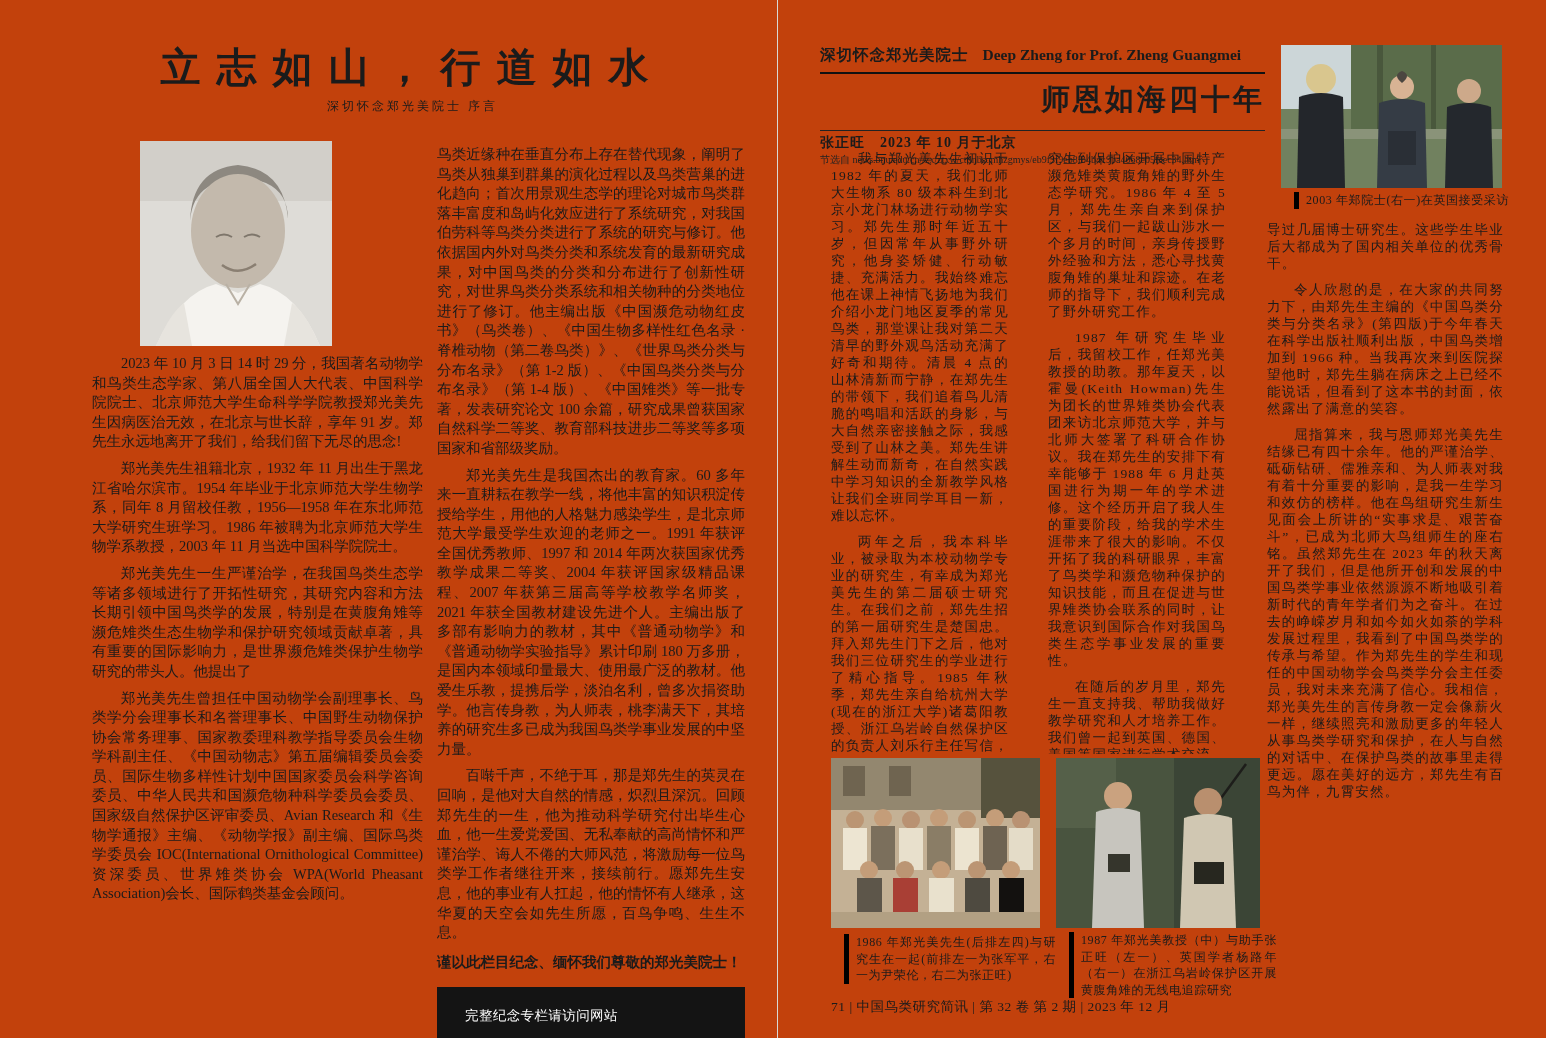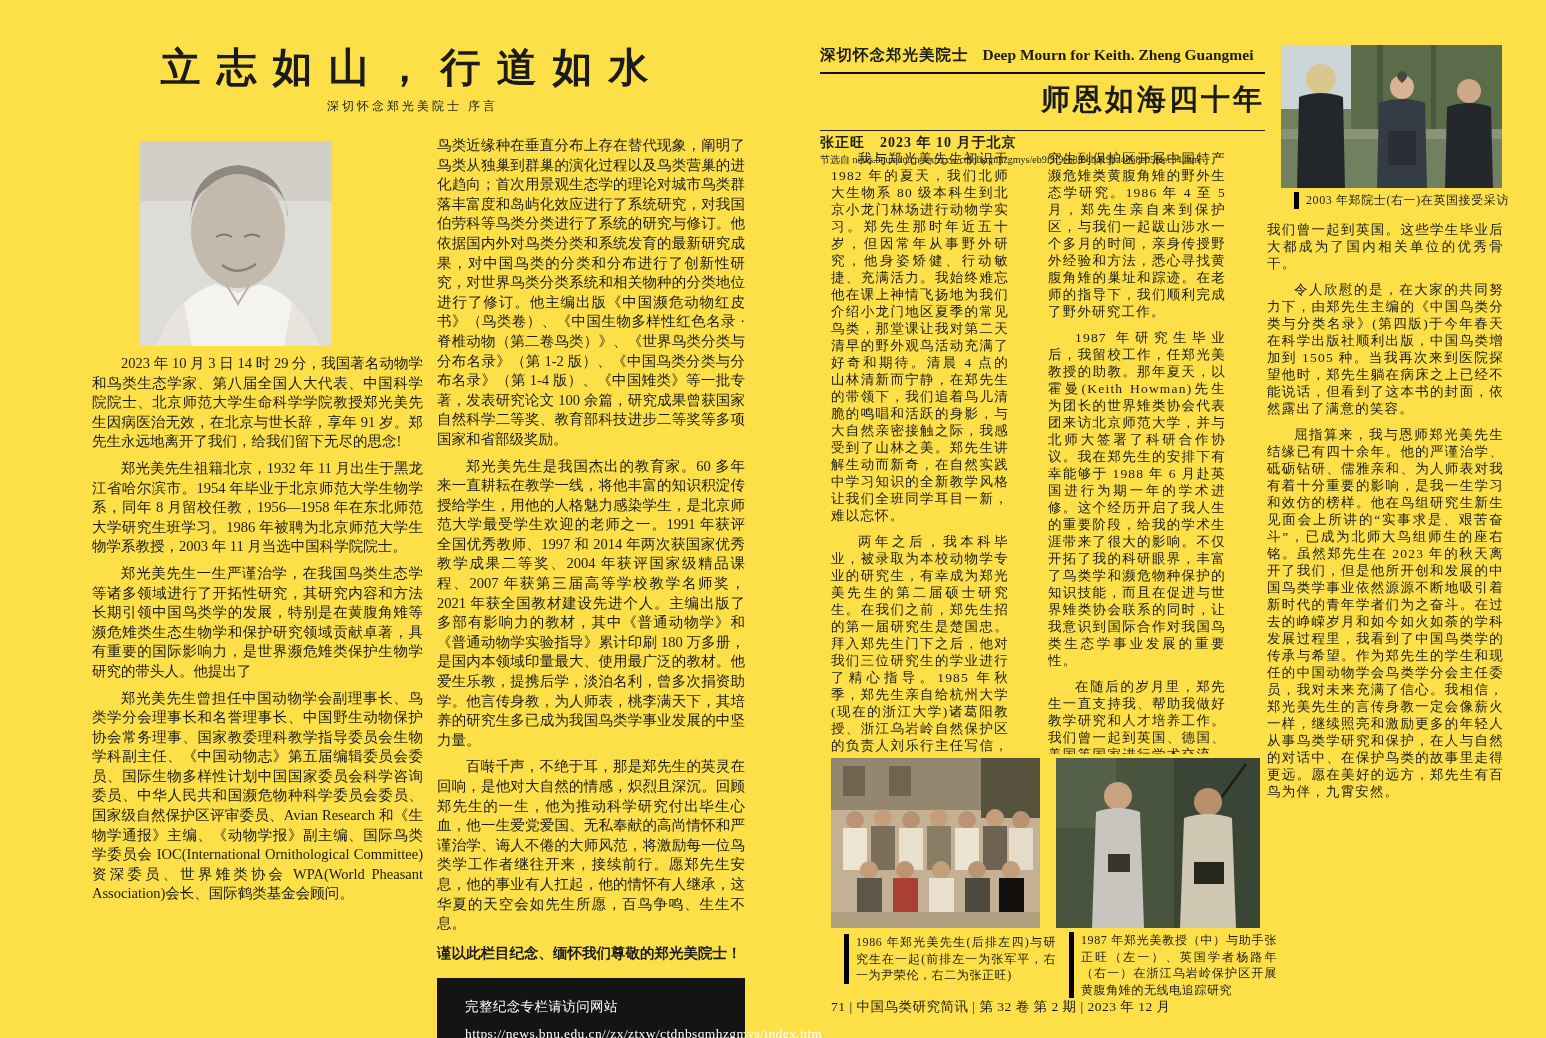--- a/index.html
+++ b/index.html
@@ -1,21 +1,21 @@
 <!DOCTYPE html>
 <html><head>
 <meta charset="utf-8">
 <style>
   html,body{margin:0;padding:0;background:#f4f4f2;}
-  .sheet{position:relative;width:1546px;height:1038px;background:#fde047;overflow:hidden;
+  .sheet{position:relative;width:1546px;height:1038px;background:#c2410c;overflow:hidden;
          font-family:"Liberation Serif","DejaVu Serif",serif;color:#1b1b1b;}
   .gutter{position:absolute;left:777px;top:0;width:1px;height:1038px;background:#d8d8d5;}
   
   .para{margin:0 0 7px 0;text-align:justify;text-indent:2em;}
-  .para.cont{text-indent:0;}
+  .para.cont{text-indent:0;margin-top:9px;}
   .abs{position:absolute;}
   
   .lp-title{left:80px;top:40px;width:665px;text-align:center;font-size:40px;font-weight:900;
             letter-spacing:16px;white-space:nowrap;}
   .lp-subtitle{left:80px;top:98px;width:665px;text-align:center;font-size:12px;letter-spacing:3px;}
   .lp-col1{left:92px;top:354px;width:331px;font-size:14.5px;line-height:19.6px;}
   .lp-col2{left:437px;top:136px;width:308px;font-size:14.5px;line-height:19.6px;}
   .portrait{left:140px;top:141px;width:192px;height:205px;}
   .portrait svg{display:block;width:100%;height:100%;}
   .dedication{font-weight:bold;margin:10px 0 0 0;text-align:justify;font-size:14.5px;}
@@ -89,21 +89,21 @@
       <p class="dedication">谨以此栏目纪念、缅怀我们尊敬的郑光美院士！</p>
       <div class="notice-box">完整纪念专栏请访问网站 https://news.bnu.edu.cn//zx/ztxw/ctdnbsqmhzgmys/index.htm</div>
     </div>
 
     <div class="abs lp-footer">中国鸟类研究简讯 | 第 32 卷 第 2 期 | 2023 年 12 月 | 70</div>
   </div>
 
   <div>
     <div class="abs rp-header">
       <span class="cn">深切怀念郑光美院士</span>
-      <span class="en">Deep Mourn for Keith. Zheng Guangmei</span>
+      <span class="en">Deep Zheng for Prof. Zheng Guangmei</span>
     </div>
     <div class="abs rp-title">师恩如海四十年</div>
     <div class="abs rp-author">张正旺　2023 年 10 月于北京</div>
     <div class="abs rp-source">节选自 news.bnu.edu.cn//zx/ztxw/ctdnbsqmhzgmys/eb9f3f9eb8fb4b419ba4668e05fcec34.htm</div>
 
     <div class="abs photo ph-top">
       <svg viewBox="0 0 221 143" preserveAspectRatio="none">
         <rect width="221" height="143" fill="#71815f"></rect>
         <rect x="0" y="0" width="78" height="64" fill="#ccd6d8"></rect>
         <rect x="70" y="0" width="151" height="86" fill="#5a6c4a"></rect>
@@ -128,22 +128,22 @@
     <div class="abs rp-col rp-col1">
       <p>我与郑光美先生初识于 1982 年的夏天，我们北师大生物系 80 级本科生到北京小龙门林场进行动物学实习。郑先生那时年近五十岁，但因常年从事野外研究，他身姿矫健、行动敏捷、充满活力。我始终难忘他在课上神情飞扬地为我们介绍小龙门地区夏季的常见鸟类，那堂课让我对第二天清早的野外观鸟活动充满了好奇和期待。清晨 4 点的山林清新而宁静，在郑先生的带领下，我们追着鸟儿清脆的鸣唱和活跃的身影，与大自然亲密接触之际，我感受到了山林之美。郑先生讲解生动而新奇，在自然实践中学习知识的全新教学风格让我们全班同学耳目一新，难以忘怀。</p>
       <p>两年之后，我本科毕业，被录取为本校动物学专业的研究生，有幸成为郑光美先生的第二届硕士研究生。在我们之前，郑先生招的第一届研究生是楚国忠。拜入郑先生门下之后，他对我们三位研究生的学业进行了精心指导。1985 年秋季，郑先生亲自给杭州大学(现在的浙江大学)诸葛阳教授、浙江乌岩岭自然保护区的负责人刘乐行主任写信，安排我们三个研</p>
     </div>
     <div class="abs rp-col rp-col2">
       <p class="cont">究生到保护区开展中国特产濒危雉类黄腹角雉的野外生态学研究。1986 年 4 至 5 月，郑先生亲自来到保护区，与我们一起跋山涉水一个多月的时间，亲身传授野外经验和方法，悉心寻找黄腹角雉的巢址和踪迹。在老师的指导下，我们顺利完成了野外研究工作。</p>
       <p>1987 年研究生毕业后，我留校工作，任郑光美教授的助教。那年夏天，以霍曼(Keith Howman)先生为团长的世界雉类协会代表团来访北京师范大学，并与北师大签署了科研合作协议。我在郑先生的安排下有幸能够于 1988 年 6 月赴英国进行为期一年的学术进修。这个经历开启了我人生的重要阶段，给我的学术生涯带来了很大的影响。不仅开拓了我的科研眼界，丰富了鸟类学和濒危物种保护的知识技能，而且在促进与世界雉类协会联系的同时，让我意识到国际合作对我国鸟类生态学事业发展的重要性。</p>
       <p>在随后的岁月里，郑先生一直支持我、帮助我做好教学研究和人才培养工作。我们曾一起到英国、德国、美国等国家进行学术交流，也曾共同指</p>
     </div>
     <div class="abs rp-col rp-col3">
-      <p class="cont">我们曾一起到英国。这些学生毕业后大都成为了国内相关单位的优秀骨干。</p>
-      <p>令人欣慰的是，在大家的共同努力下，由郑先生主编的《中国鸟类分类与分类名录》(第四版)于今年春天在科学出版社顺利出版，中国鸟类增加到 1505 种。当我再次来到医院探望他时，郑先生躺在病床之上已经不能说话，但看到了这本书的封面，依然露出了满意的笑容。</p>
+      <p class="cont">导过几届博士研究生。这些学生毕业后大都成为了国内相关单位的优秀骨干。</p>
+      <p>令人欣慰的是，在大家的共同努力下，由郑先生主编的《中国鸟类分类与分类名录》(第四版)于今年春天在科学出版社顺利出版，中国鸟类增加到 1966 种。当我再次来到医院探望他时，郑先生躺在病床之上已经不能说话，但看到了这本书的封面，依然露出了满意的笑容。</p>
       <p>屈指算来，我与恩师郑光美先生结缘已有四十余年。他的严谨治学、砥砺钻研、儒雅亲和、为人师表对我有着十分重要的影响，是我一生学习和效仿的榜样。他在鸟组研究生新生见面会上所讲的“实事求是、艰苦奋斗”，已成为北师大鸟组师生的座右铭。虽然郑先生在 2023 年的秋天离开了我们，但是他所开创和发展的中国鸟类学事业依然源源不断地吸引着新时代的青年学者们为之奋斗。在过去的峥嵘岁月和如今如火如荼的学科发展过程里，我看到了中国鸟类学的传承与希望。作为郑先生的学生和现任的中国动物学会鸟类学分会主任委员，我对未来充满了信心。我相信，郑光美先生的言传身教一定会像薪火一样，继续照亮和激励更多的年轻人从事鸟类学研究和保护，在人与自然的对话中、在保护鸟类的故事里走得更远。愿在美好的远方，郑先生有百鸟为伴，九霄安然。</p>
     </div>
 
     <div class="abs photo ph-1986">
       <svg viewBox="0 0 209 170" preserveAspectRatio="none">
         <rect width="209" height="170" fill="#c4b195"></rect>
         <rect x="0" y="0" width="209" height="52" fill="#93876f"></rect>
         <rect x="12" y="8" width="22" height="30" fill="#6f6450"></rect>
         <rect x="58" y="8" width="22" height="30" fill="#6f6450"></rect>
         <rect x="150" y="0" width="59" height="60" fill="#56523d"></rect>

